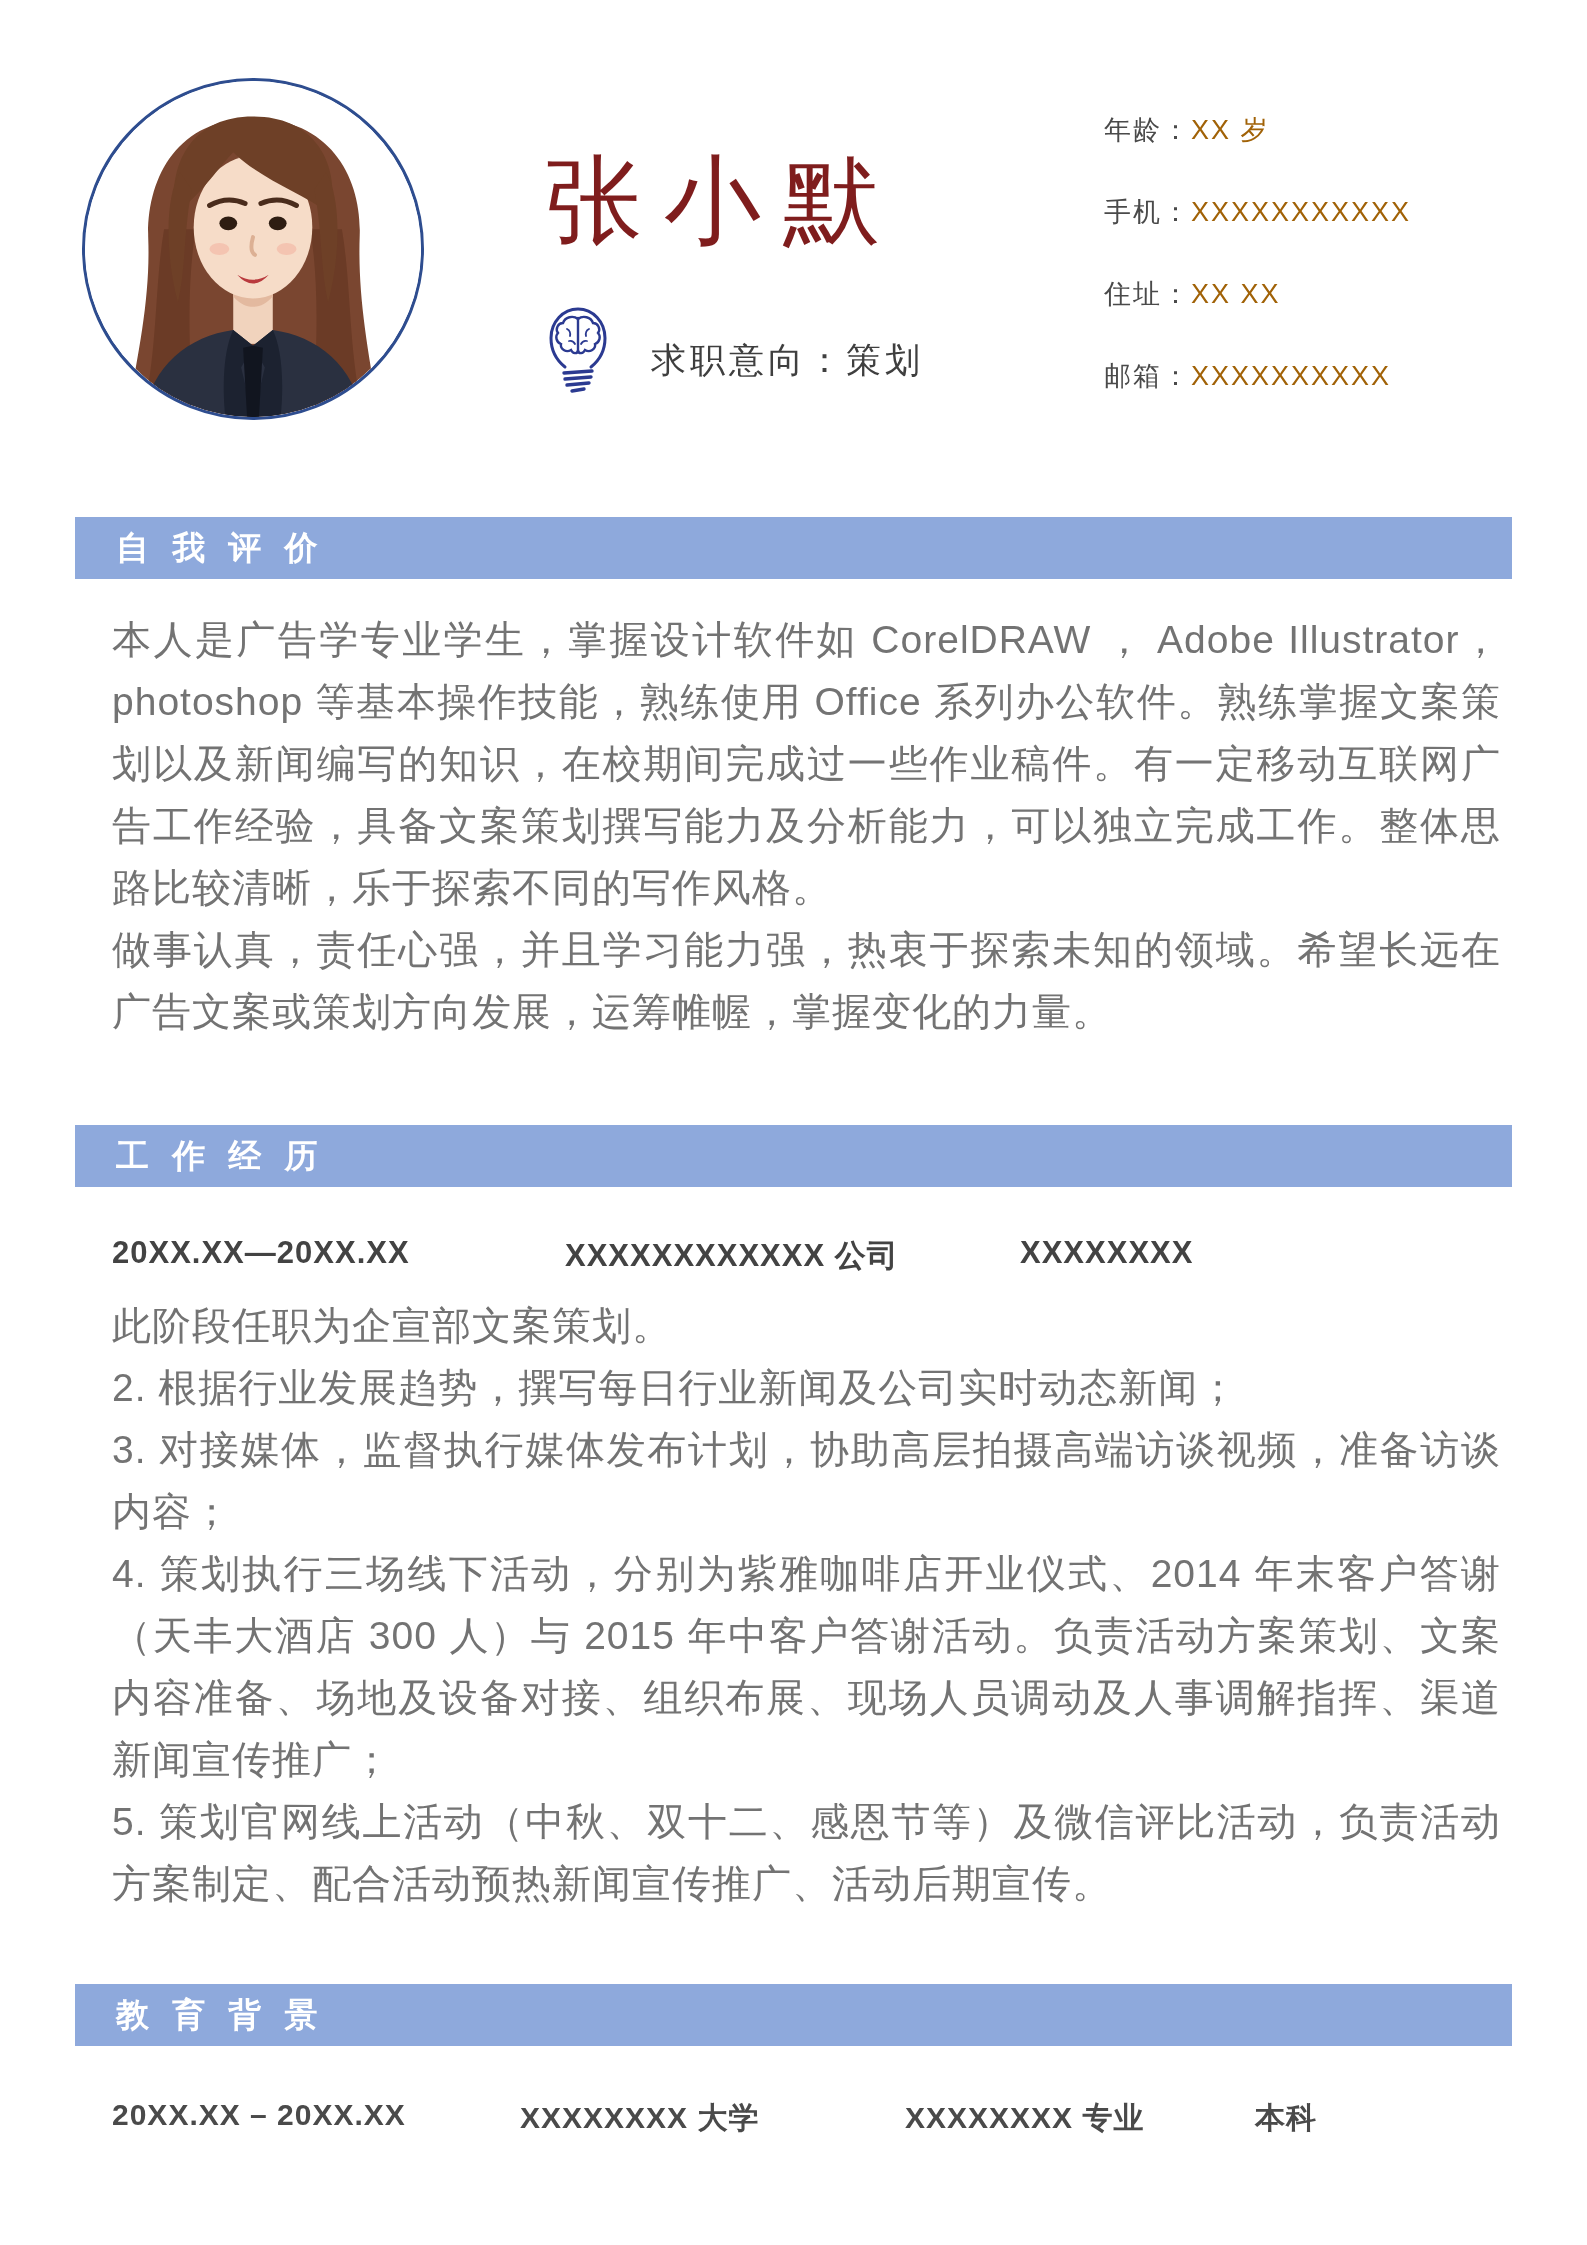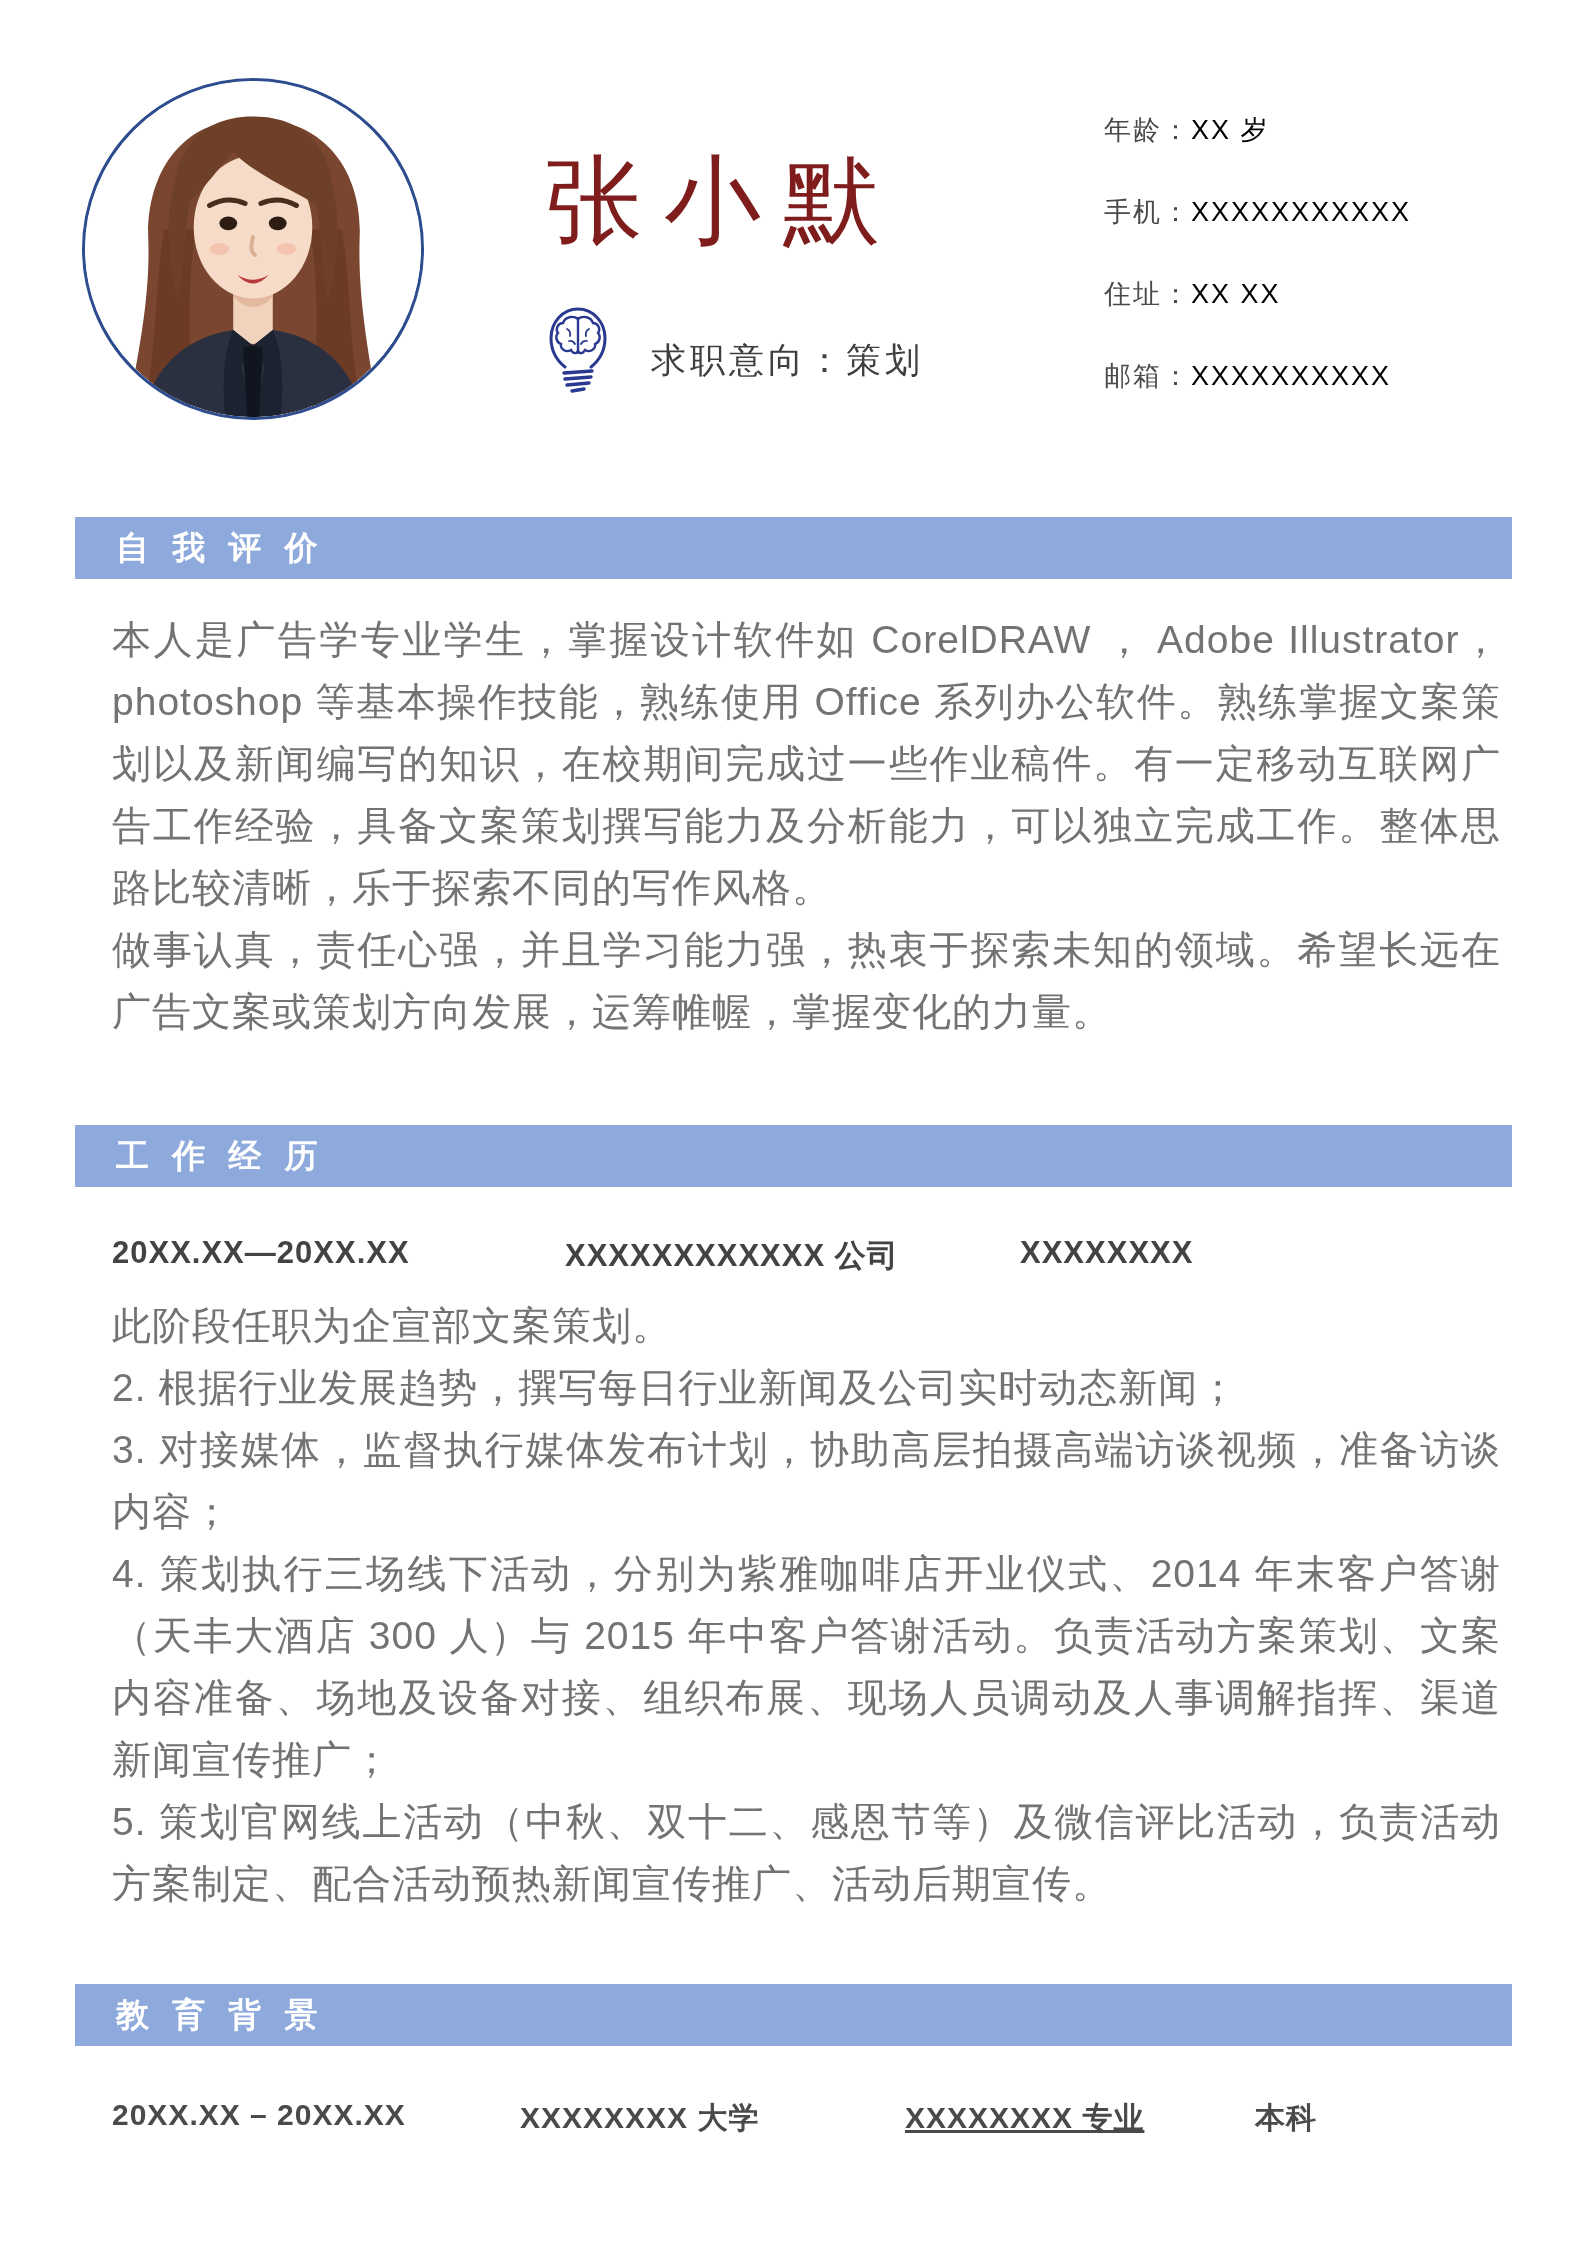--- a/index.html
+++ b/index.html
@@ -23,21 +23,21 @@
   }
   .intention { position:absolute; left:547px; top:305px; display:flex; align-items:center;text-align:center; }
   .bulb-icon { width:62px; height:98px; display:inline-block; }
   .intention-label {
     margin-left:42px; font-size:35px; color:#3f3f3f; letter-spacing:4px;
     position:relative; top:6px; white-space:nowrap;
   }
   .contact { position:absolute; left:1104px; top:112px; }
   .contact-row { height:82px; font-size:27px; color:#4a4a4a; letter-spacing:2px; white-space:nowrap; }
   .contact-row .c-label { color:#4a4a4a; }
-  .contact-row .c-value { color:#000000; }
+  .contact-row .c-value { color:#a16207; }
   
   .bar {
     margin:0 75px; height:62px; background:#8ea9dc;
     display:flex; align-items:center; padding-left:41px;
   }
   .bar-title {
     color:#ffffff; font-size:33px; font-weight:bold; letter-spacing:7px; white-space:nowrap;
   }
   
   .para-block { margin:30px 86px 0 112px; }
@@ -57,21 +57,21 @@
   .work-details { margin:18px 86px 0 112px; }
   .work-details .para { }
   
   .bar-edu { margin-top:69px; }
   .edu-row {
     display:flex; margin:52px 75px 0 112px; font-weight:bold;
     font-size:30px; color:#4a4a4a; letter-spacing:1px;
   }
   .edu-period { width:408px; }
   .edu-school { width:385px; }
-  .edu-major { width:350px;text-decoration:underline; }
+  .edu-major { width:350px; }
   .edu-degree { flex:1; }
 </style>
 </head>
 <body>
 
 <div class="page">
 
   <div class="header">
 
     <div class="avatar-wrap">

